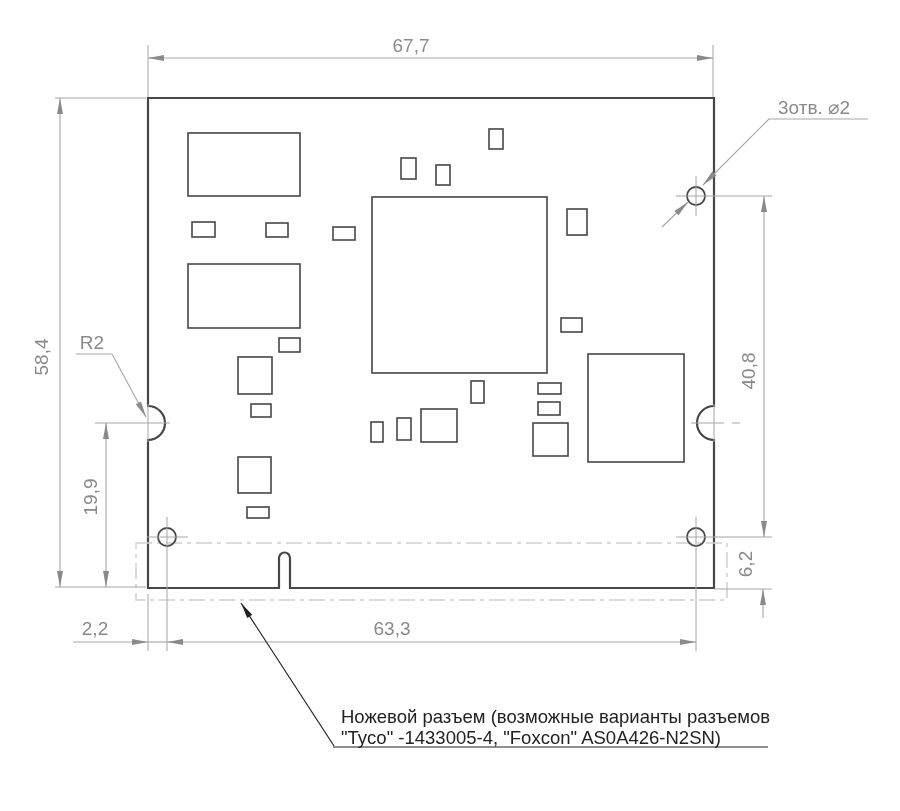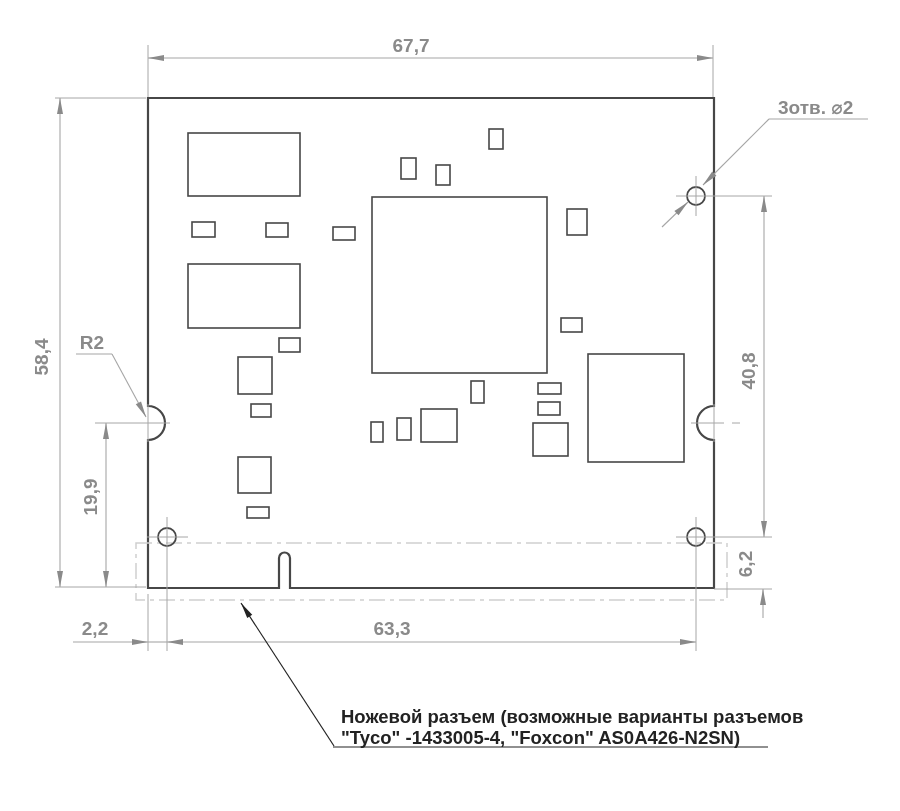--- a/index.html
+++ b/index.html
@@ -4,21 +4,21 @@
 <style>
   :root{
     --c-ink:#474747;
     --c-dim:#a6a6a6;
     --c-dimtext:#8a8a8a;
     --c-light:#cfcfcf;
     --c-dark:#222222;
     --c-bg:#ffffff;
   }
   html,body{margin:0;padding:0;background:var(--c-bg);}
-  .stage{position:relative;width:888px;height:811px;background:var(--c-bg);overflow:hidden;font-weight:bold;}
+  .stage{position:relative;width:888px;height:811px;background:var(--c-bg);overflow:hidden;}
   svg{display:block;}
   svg text{font-family:"Liberation Sans","DejaVu Sans",sans-serif;}
   .ink{stroke:var(--c-ink);fill:none;}
   .outline{stroke-width:2.2px;}
   .comp{stroke-width:1.6px;}
   .hole{stroke-width:1.8px;}
   .dim{stroke:var(--c-dim);stroke-width:1.1px;fill:none;}
   .thin{stroke:var(--c-dim);stroke-width:1px;fill:none;}
   .light{stroke:var(--c-light);stroke-width:1.5px;fill:none;}
   .darkline{stroke:var(--c-dark);stroke-width:1.2px;fill:none;}

